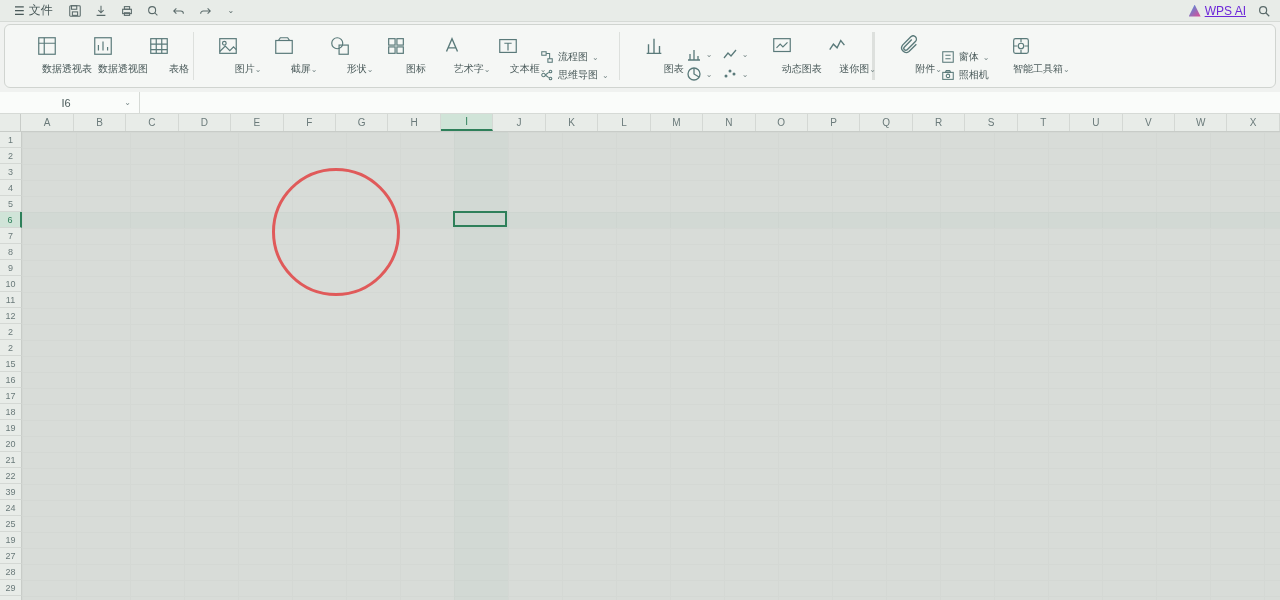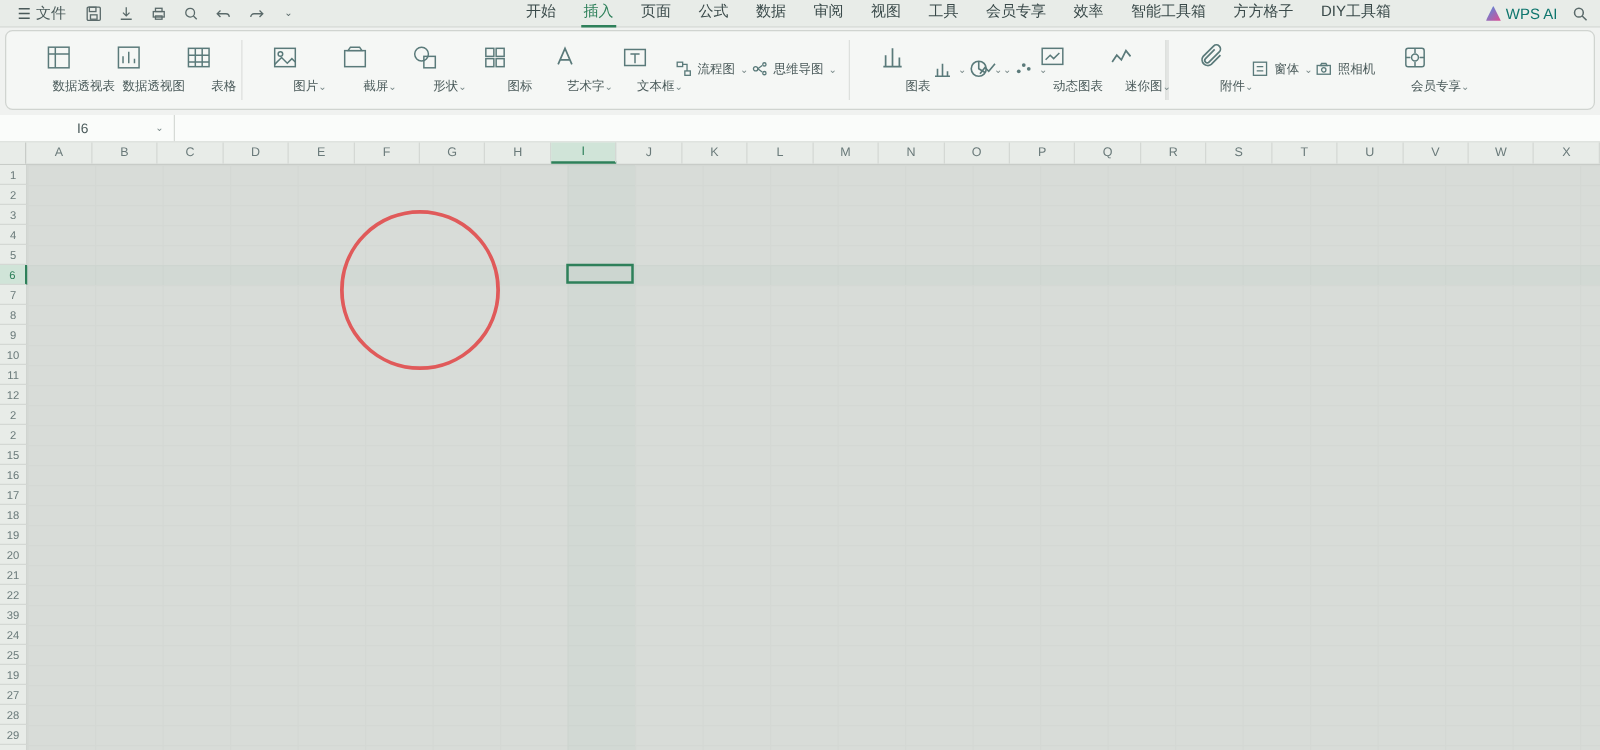--- a/index.html
+++ b/index.html
@@ -6,30 +6,30 @@
 body { background: #f0f2f0; width: 1280px; height: 600px; overflow: hidden; font-size: 12px; color: #4a5a5a; }
 
 .top-bar { height: 22px; background: #e8ece8; display: flex; align-items: center; padding: 0 8px; border-bottom: 1px solid #d6dad6; }
 .top-bar .file-btn { display: flex; align-items: center; gap: 4px; padding: 0 6px; cursor: pointer; }
 .top-bar .qat { display: flex; align-items: center; gap: 10px; margin-left: 8px; }
 .top-bar .qat-icon { width: 16px; height: 16px; display: flex; align-items: center; justify-content: center; color: #5a6a6a; cursor: pointer; }
 .top-bar .menu-tabs { display: flex; gap: 18px; margin-left: 180px; }
 .top-bar .menu-tab { font-size: 12px; color: #3a4a4a; padding: 2px 2px; cursor: pointer; }
 .top-bar .menu-tab.active { color: #2e805a; border-bottom: 2px solid #2e805a; font-weight: 500; }
 .top-bar .right-tools { margin-left: auto; display: flex; align-items: center; gap: 10px; }
-.wps-ai { display: flex; align-items: center; gap: 4px; color: #0f766e; }
+.wps-ai { display: flex; align-items: center; gap: 4px; color: #6d28d9; text-decoration: underline; }
 .wps-ai-logo { width: 12px; height: 12px; background: linear-gradient(135deg, #4a90e2, #e24a90); clip-path: polygon(50% 0, 100% 100%, 0 100%); }
 
 .ribbon { height: 64px; background: #f5f7f5; border: 1px solid #d0d4d0; border-radius: 6px; margin: 2px 4px 4px; display: flex; align-items: center; padding: 4px 8px; gap: 0; }
 .rgroup { display: flex; align-items: flex-end; gap: 8px; padding: 0 10px; height: 100%; position: relative; }
 .rsep { width: 1px; height: 48px; background: #dde0dd; }
 .rbtn-large { display: flex; flex-direction: column; align-items: center; justify-content: center; gap: 4px; width: 48px; height: 56px; cursor: pointer; }
 .rbtn-large .ricon { width: 24px; height: 24px; display: flex; align-items: center; justify-content: center; }
 .rbtn-large .rlabel { font-size: 10px; color: #4a5a5a; white-space: nowrap; margin-left: 40px; }
-.rbtn-stack { display: flex; flex-direction: row; justify-content: space-between; gap: 2px; height: 56px; }
+.rbtn-stack { display: flex; flex-direction: column; justify-content: flex-end; gap: 2px; height: 56px; }
 .rbtn-stack .stack-item { display: flex; align-items: center; gap: 4px; font-size: 10px; cursor: pointer; padding: 1px 0; }
 .caret { font-size: 8px; color: #7a8a8a; }
 
 .formula-bar { height: 22px; background: #fafcfa; display: flex; align-items: center; border-bottom: 1px solid #d6dad6; }
 .namebox { width: 140px; display: flex; align-items: center; justify-content: space-between; padding: 0 8px; border-right: 1px solid #d6dad6; height: 100%; }
 .namebox-val { flex: 1; text-align: center; font-size: 11px; }
 .fx-area { display: flex; align-items: center; gap: 8px; padding-left: 8px; flex: 1; }
 .fx-icon { font-style: italic; font-size: 11px; color: #6a7a7a; }
 
 .sheet { position: relative; background: #d8dcd8; }
@@ -92,35 +92,20 @@
         </svg>
       </span>
     <span class="qat-icon">
         <svg width="14" height="14" viewBox="0 0 16 16" fill="none" stroke="currentColor" stroke-width="1.2">
           <path d="M11 5l3 3-3 3M14 8H6a3 3 0 00-3 3"></path>
         </svg>
       </span>
     <span class="qat-icon caret">⌄</span>
   </div>
 
-  <div class="menu-tabs" id="menu-tabs">
-      <span class="menu-tab">开始</span>
-      <span class="menu-tab active">插入</span>
-      <span class="menu-tab">页面</span>
-      <span class="menu-tab">公式</span>
-      <span class="menu-tab">数据</span>
-      <span class="menu-tab">审阅</span>
-      <span class="menu-tab">视图</span>
-      <span class="menu-tab">工具</span>
-      <span class="menu-tab">会员专享</span>
-      <span class="menu-tab">效率</span>
-      <span class="menu-tab">智能工具箱</span>
-      <span class="menu-tab">方方格子</span>
-      <span class="menu-tab">DIY工具箱</span>
-    </div>
 
   <div class="right-tools">
     <div class="wps-ai">
       <span class="wps-ai-logo"></span>
       <span>WPS AI</span>
     </div>
     <span class="qat-icon">
         <svg width="14" height="14" viewBox="0 0 16 16" fill="none" stroke="currentColor" stroke-width="1.4">
           <circle cx="7" cy="7" r="4"></circle>
           <path d="M10 10l4 4"></path>
@@ -342,21 +327,21 @@
       </div>
     </div>
     <div class="rbtn-large">
       <span class="ricon">
           <svg width="22" height="22" viewBox="0 0 24 24" fill="none" stroke="#5a7a7a" stroke-width="1.3">
             <rect x="4" y="4" width="16" height="16" rx="2"></rect>
             <path d="M12 4v4M12 16v4M4 12h4M16 12h4"></path>
             <circle cx="12" cy="12" r="3"></circle>
           </svg>
         </span>
-      <span class="rlabel"><span>会员专享</span><span class="caret">⌄</span></span>
+      <span class="rlabel"><span>智能工具箱</span><span class="caret">⌄</span></span>
     </div>
   </div>
 </div>
 
 <div class="formula-bar">
   <div class="namebox">
     <span class="namebox-val">I6</span>
     <span class="caret">⌄</span>
   </div>
 </div>

